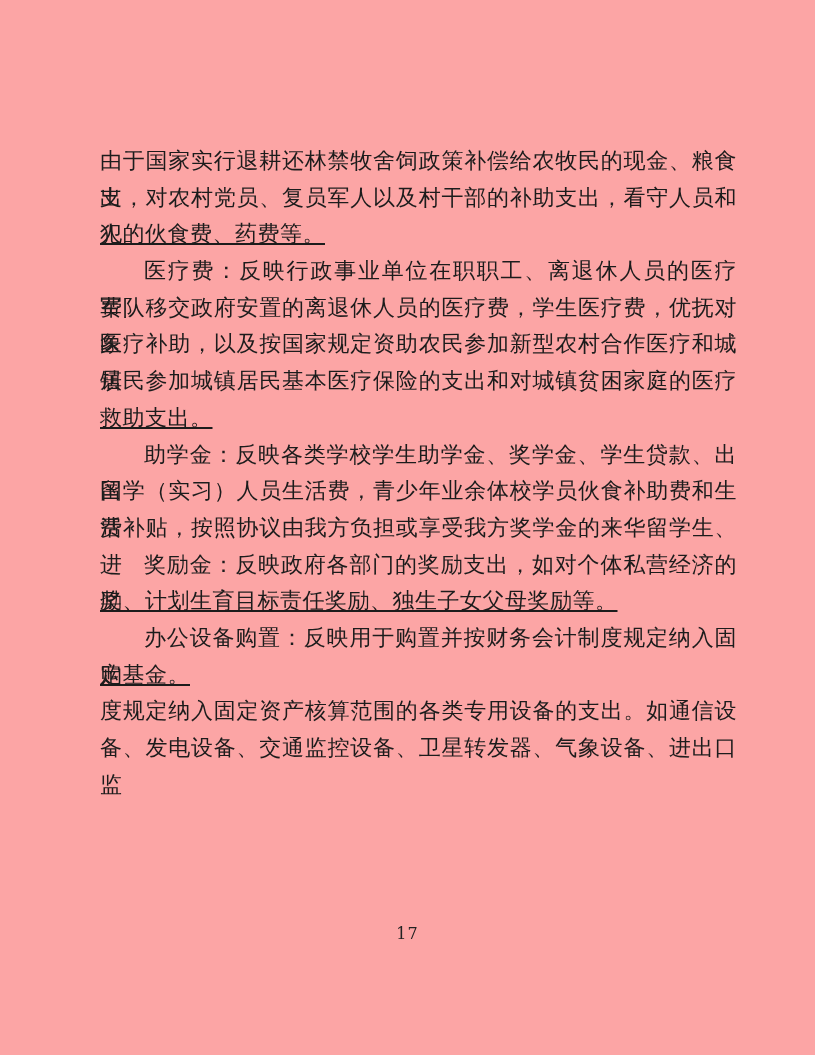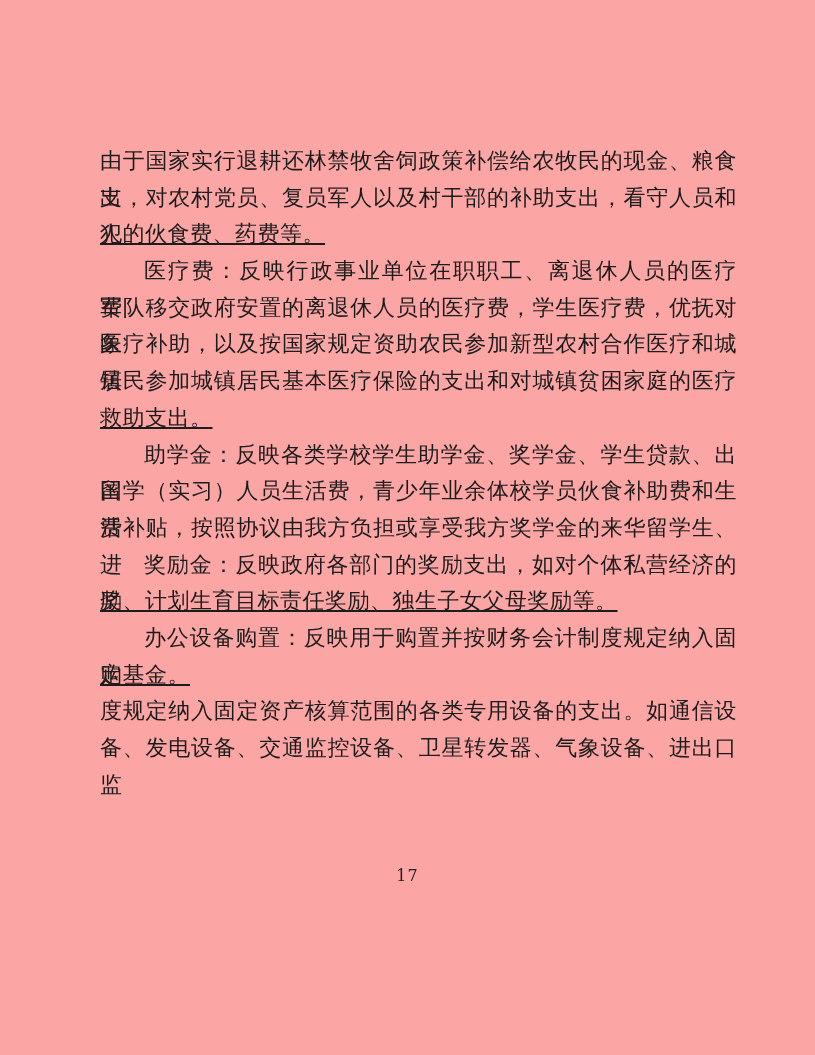--- a/index.html
+++ b/index.html
@@ -41,21 +41,21 @@
     text-align-last: left;
     text-decoration: underline;
   }
   
   .line.ind {
     text-indent: 2em;
   }
   .page-number {
     position: absolute;
     left: 0;
-    top: 866px;
+    top: 924px;
     width: 100%;
     text-align: center;
     font-size: 16px;
     line-height: 20px;
     color: #222222;
     letter-spacing: 1px;
   }
 </style>
 </head>
 <body>

